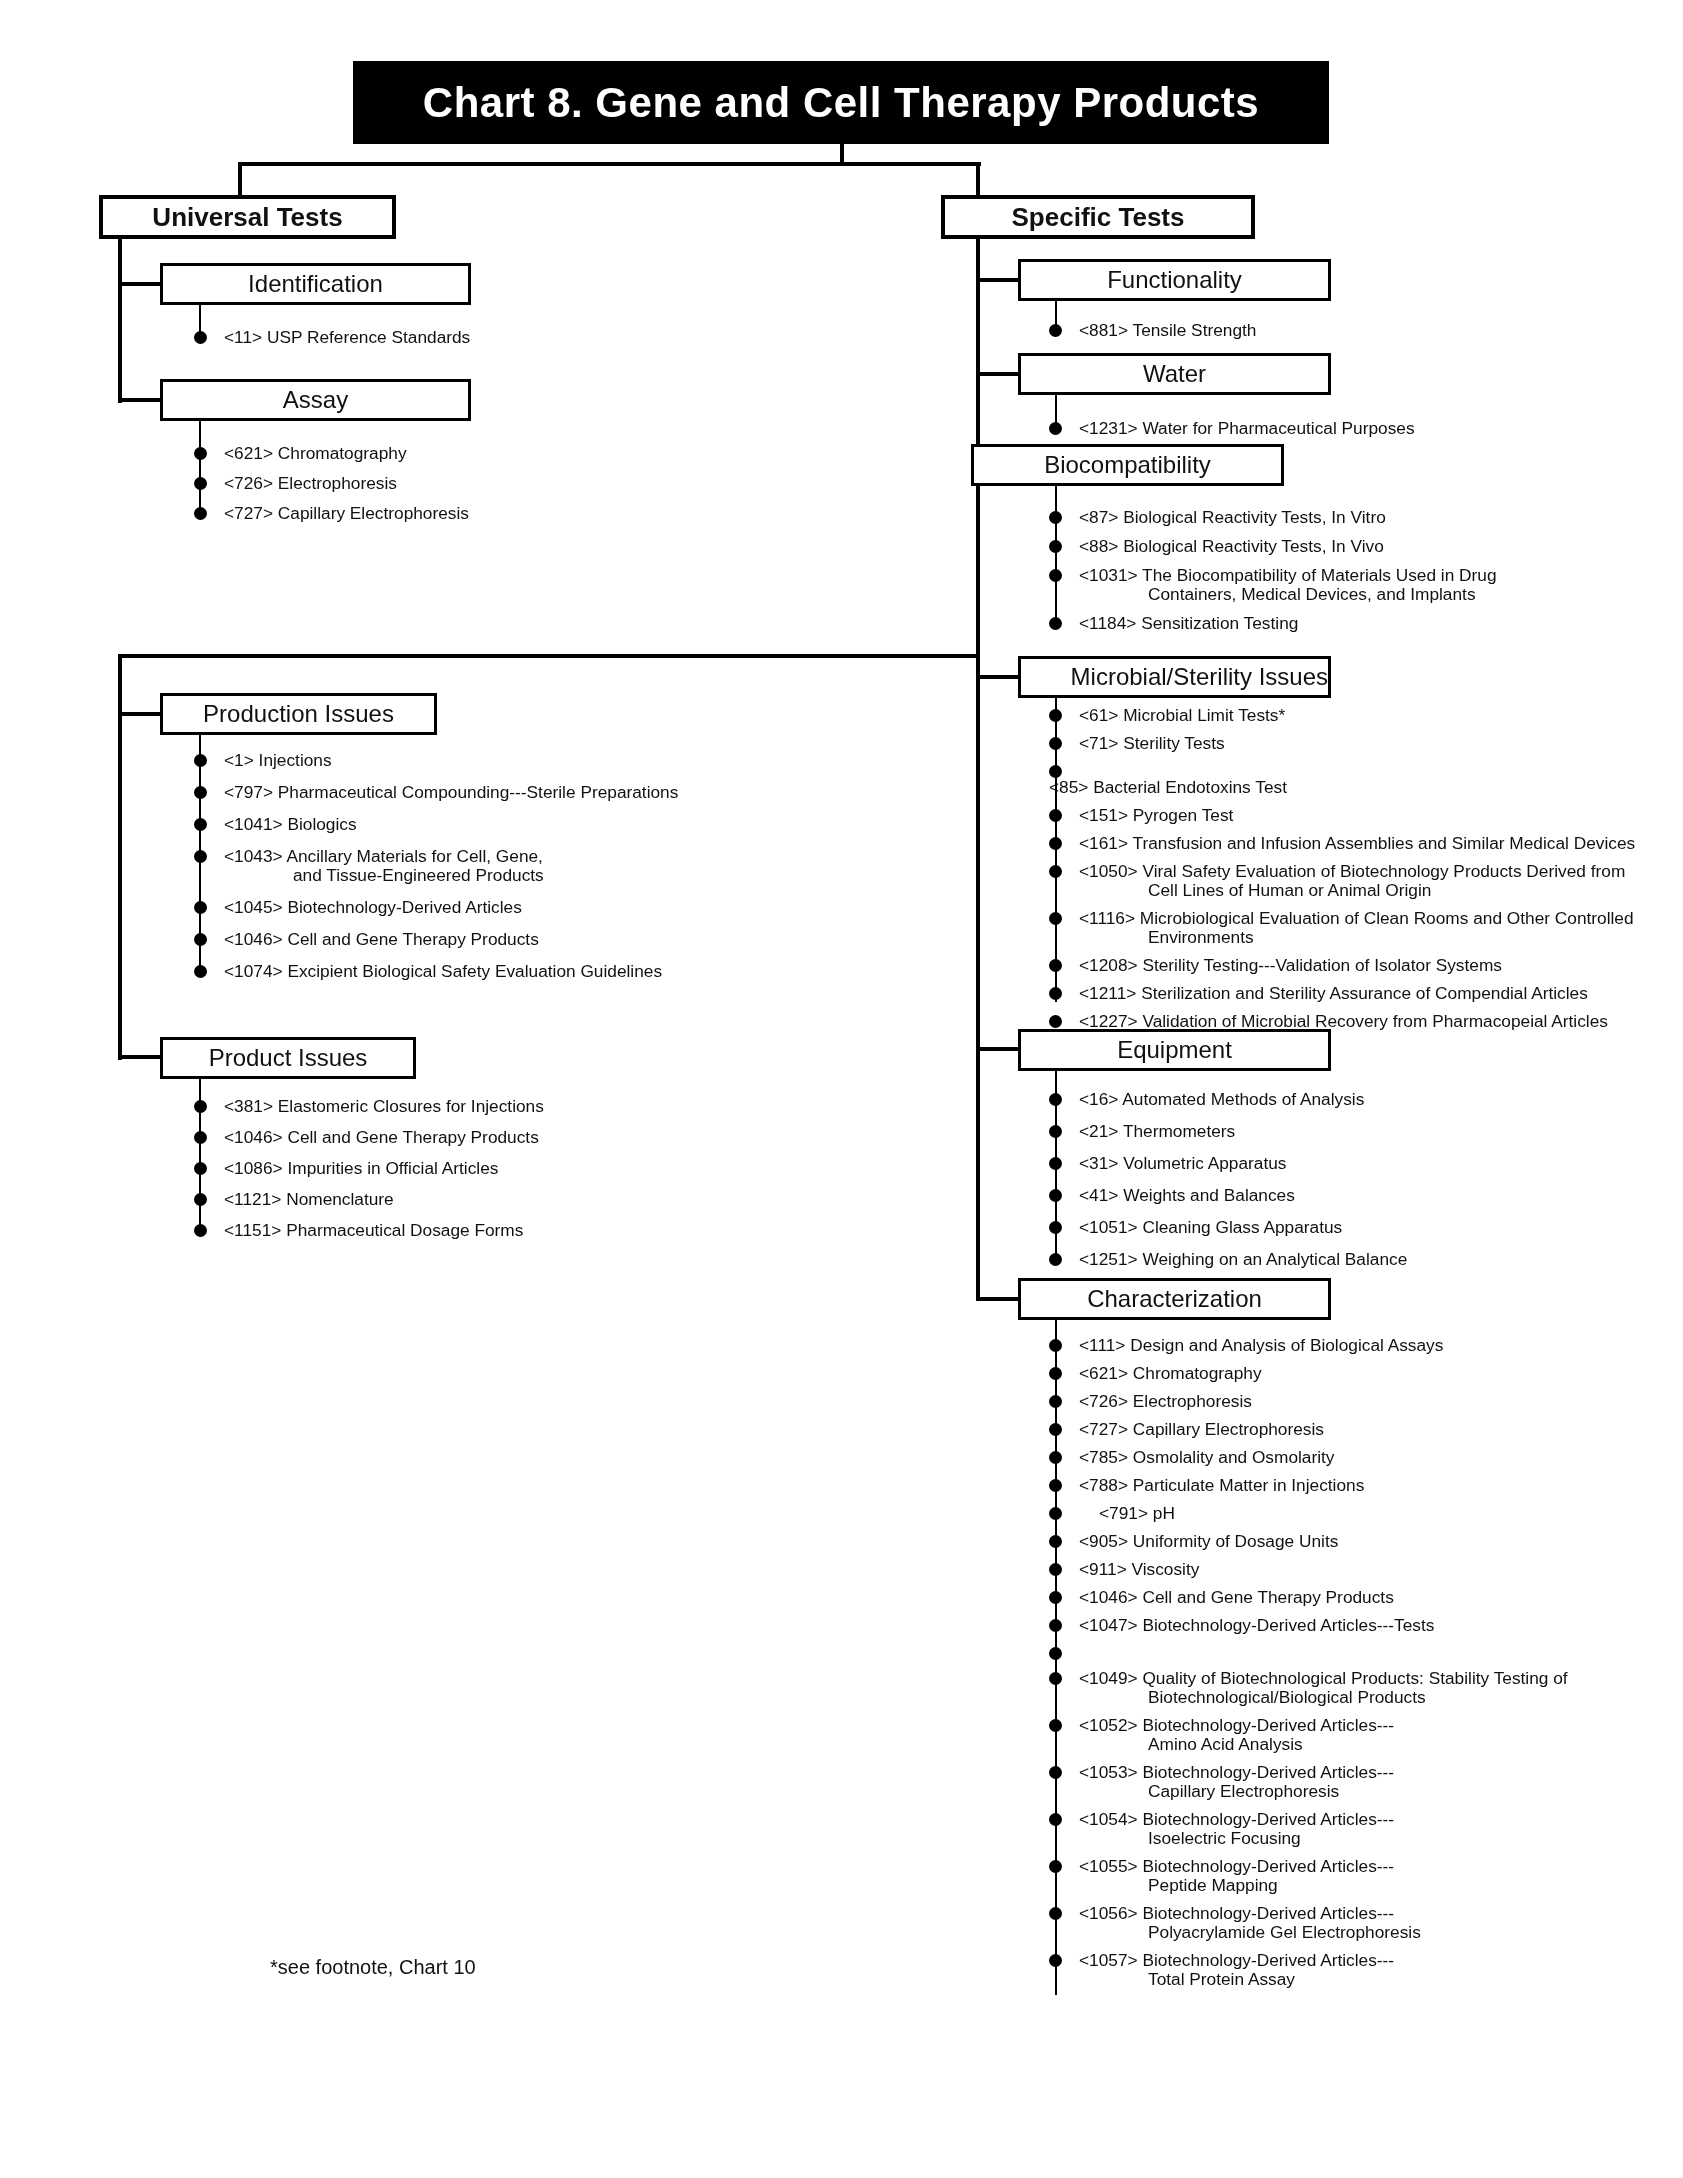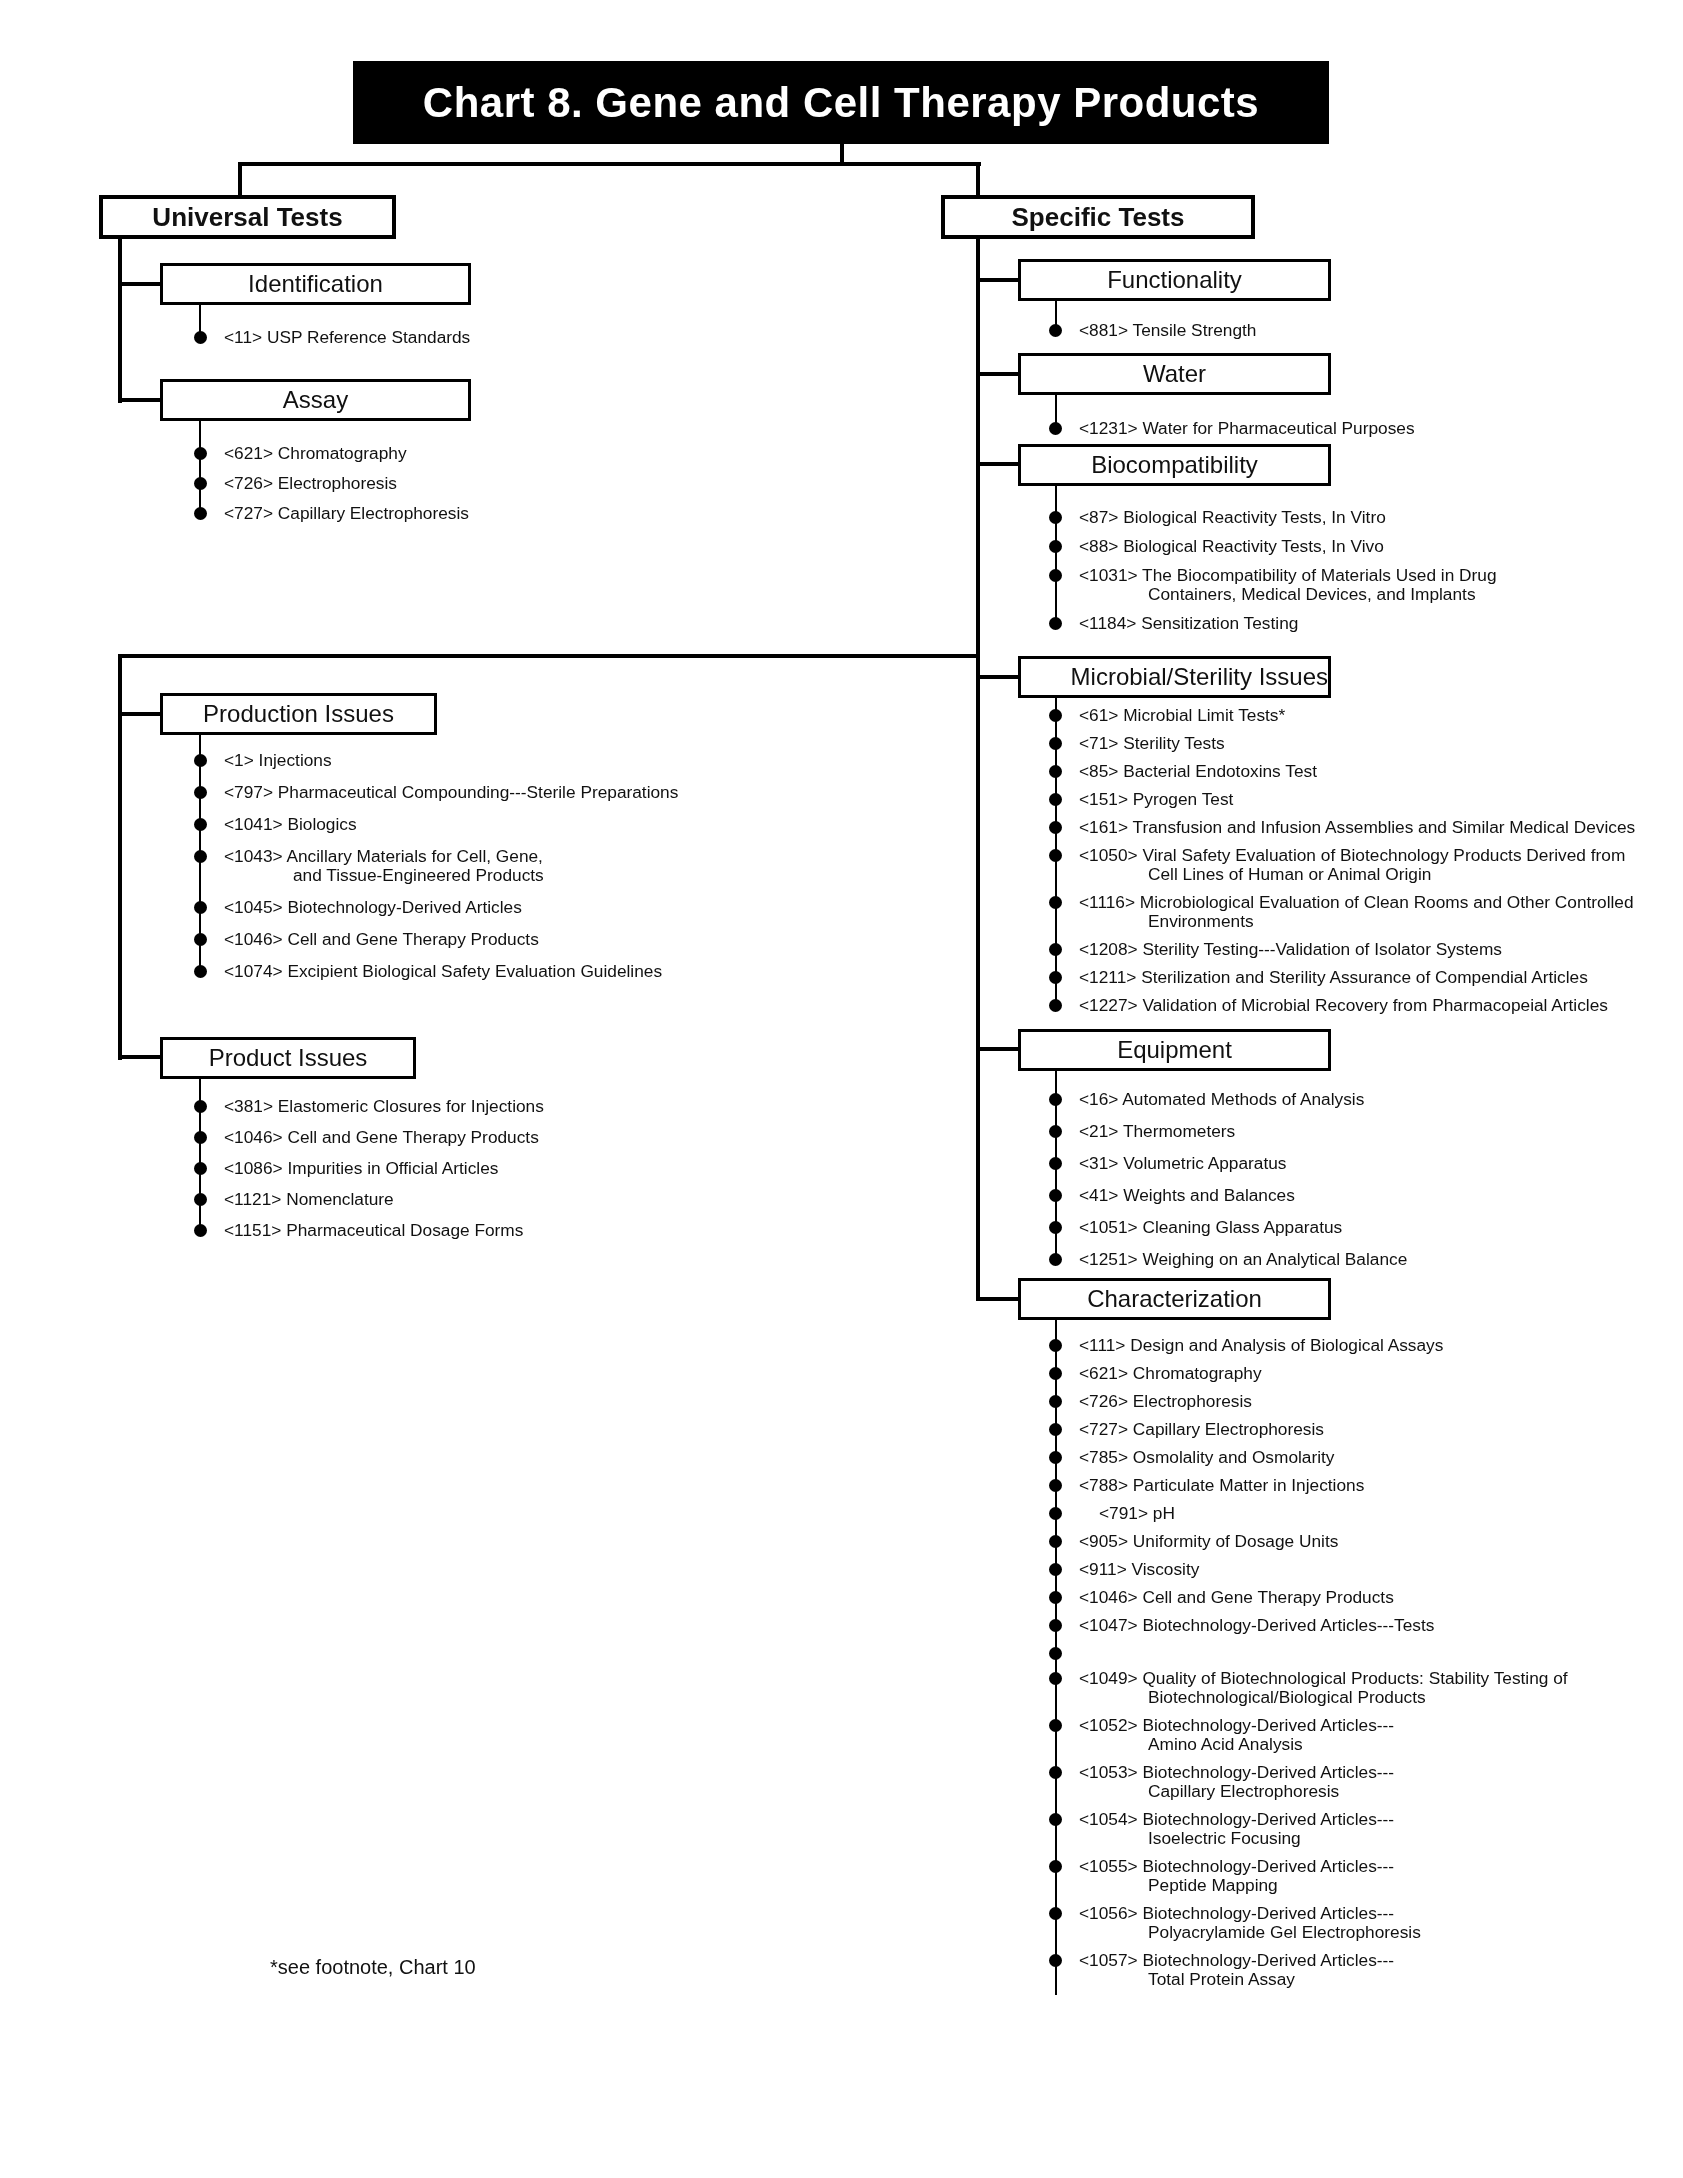--- a/index.html
+++ b/index.html
@@ -188,35 +188,35 @@
       <div class="item" style="margin-bottom: 10px;">
         <div class="bullet"></div>
         <div class="item-text">&lt;1031&gt; The Biocompatibility of Materials Used in Drug
 Containers, Medical Devices, and Implants</div>
       </div>
       <div class="item" style="margin-bottom: 10px;">
         <div class="bullet"></div>
         <div class="item-text">&lt;1184&gt; Sensitization Testing</div>
       </div>
     </div>
-    <div class="section-box" style="left: 1018px; top: 444px; width: 313px; height: 42px;">
+    <div class="section-box" style="left: 971px; top: 444px; width: 313px; height: 42px;">
       <span>Biocompatibility</span>
     </div>
     <div class="line" style="left: 976px; top: 675px; width: 45px; height: 4px;"></div>
     <div class="item-vline" style="left: 1055px; top: 698px; height: 304px;"></div>
     <div class="items" style="left: 1049px; top: 706px;">
       <div class="item" style="margin-bottom: 9px;">
         <div class="bullet"></div>
         <div class="item-text">&lt;61&gt; Microbial Limit Tests*</div>
       </div>
       <div class="item" style="margin-bottom: 9px;">
         <div class="bullet"></div>
         <div class="item-text">&lt;71&gt; Sterility Tests</div>
       </div>
-      <div class="item" style="margin-bottom: 9px;">
+      <div class="item" style="margin-bottom: 9px; flex-direction: column;">
         <div class="bullet"></div>
         <div class="item-text">&lt;85&gt; Bacterial Endotoxins Test</div>
       </div>
       <div class="item" style="margin-bottom: 9px;">
         <div class="bullet"></div>
         <div class="item-text">&lt;151&gt; Pyrogen Test</div>
       </div>
       <div class="item" style="margin-bottom: 9px;">
         <div class="bullet"></div>
         <div class="item-text">&lt;161&gt; Transfusion and Infusion Assemblies and Similar Medical Devices</div>

